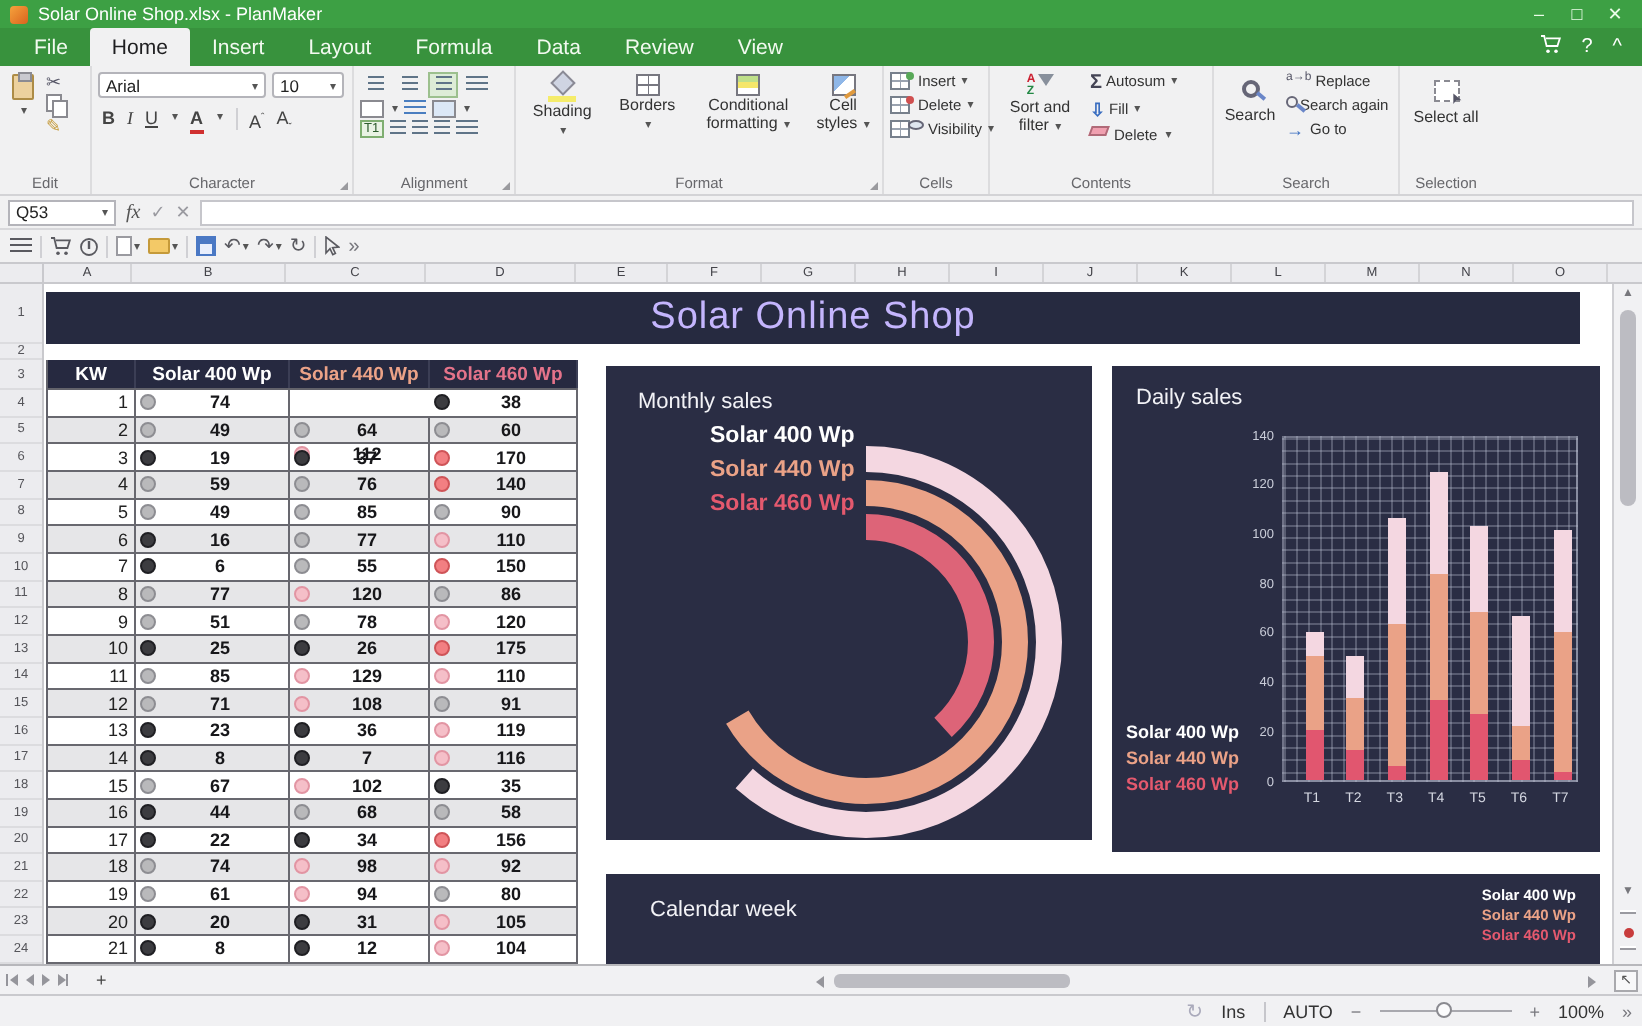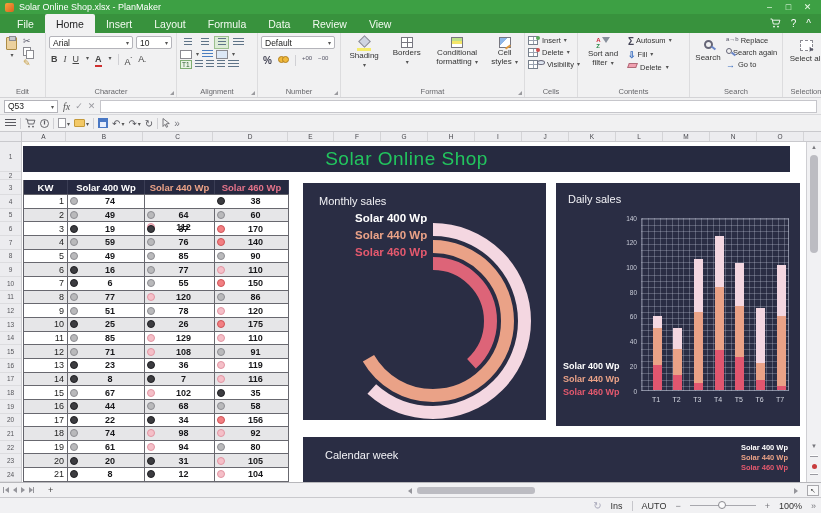--- a/index.html
+++ b/index.html
@@ -88,21 +88,21 @@
   .hamburger { width:11px; height:8px; background:repeating-linear-gradient(to bottom,#5a5a60 0 1px,transparent 1px 3px); }
   .qico { display:flex; align-items:center; }
 
   
   .colheaders { height:10px; background:#ececef; border-bottom:1px solid #c9c9cd; display:flex; font-size:6.5px; color:#44444a; flex:none; }
   .corner { width:22px; border-right:1px solid #c9c9cd; flex:none; }
   .colh { border-right:1px solid #d4d4d7; text-align:center; line-height:10px; flex:none; }
   .gridbody { position:relative; height:340px; background:#fff; overflow:hidden; flex:none; }
   .rowheaders { position:absolute; left:0; top:0; width:22px; height:340px; background:#ececef; border-right:1px solid #c9c9cd; }
   .rowh { font-size:6.5px; color:#55555a; text-align:center; border-bottom:1px solid #dcdcdf; display:flex; align-items:center; justify-content:center; }
-  .banner { position:absolute; left:23px; top:4px; width:767px; height:26px; background:#262a40; color:#22c55e; font-size:19px; text-align:center; line-height:26px; letter-spacing:.5px; }
+  .banner { position:absolute; left:23px; top:4px; width:767px; height:26px; background:#262a40; color:#c4b5fd; font-size:19px; text-align:center; line-height:26px; letter-spacing:.5px; }
 
   
   .sales-table { position:absolute; left:23px; top:38px; width:266px; border-left:1px solid #63636b; }
   .thead { display:flex; height:15px; background:#262940; border-bottom:1px solid #63636b; }
   .thead .hc { font-weight:bold; font-size:9.5px; text-align:center; line-height:15px; border-right:1px solid #3b3e55; flex:none; }
   .trow { display:flex; height:13.666px; border-bottom:1px solid #68686f; }
   .trow.alt { background:#e6e6e8; }
   .tc { border-right:1px solid #68686f; flex:none; display:flex; align-items:center; }
   .tc.kw { justify-content:flex-end; padding-right:3px; font-size:9px; color:#222; }
   .icon-dot { width:8px; height:8px; border-radius:50%; margin-left:2px; flex:none; }
@@ -265,37 +265,20 @@
           <span class="lines-icon short"></span>
           <span class="lines-icon short"></span>
           <span class="lines-icon short"></span>
           <span class="lines-icon"></span>
         </div>
       </div>
       <span class="rlabel">Alignment</span>
       <span class="launcher"></span>
     </div>
 
-    <div class="rgroup" style="width:83px;">
-      <div class="col" style="width:100%;">
-        <div class="combo" style="width:74px;">
-          <span>Default</span>
-            <span class="dd">▾</span>
-        </div>
-        <div class="rrow" style="gap:6px; margin-top:4px; padding-left:2px;">
-          <span style="font-size:10px; font-weight:bold; color:#445;">%</span>
-          <span><span class="coin"></span><span class="coin"></span></span>
-          <span class="sep-v"></span>
-          <span class="tinytxt">+<span>00</span></span>
-          <span class="tinytxt">−<span>00</span></span>
-        </div>
-      </div>
-      <span class="rlabel">Number</span>
-      <span class="launcher"></span>
-    </div>
 
     <div class="rgroup" style="width:184px; justify-content:space-around;">
       <div class="bigbtn">
         <span class="bucket"></span>
         <span class="shade-bar"></span>
         <span class="biglabel"><span>Shading</span> <span class="dd">▾</span></span>
       </div>
       <div class="bigbtn">
         <span class="grid-icon"></span>
         <span class="biglabel"><span>Borders</span> <span class="dd">▾</span></span>

